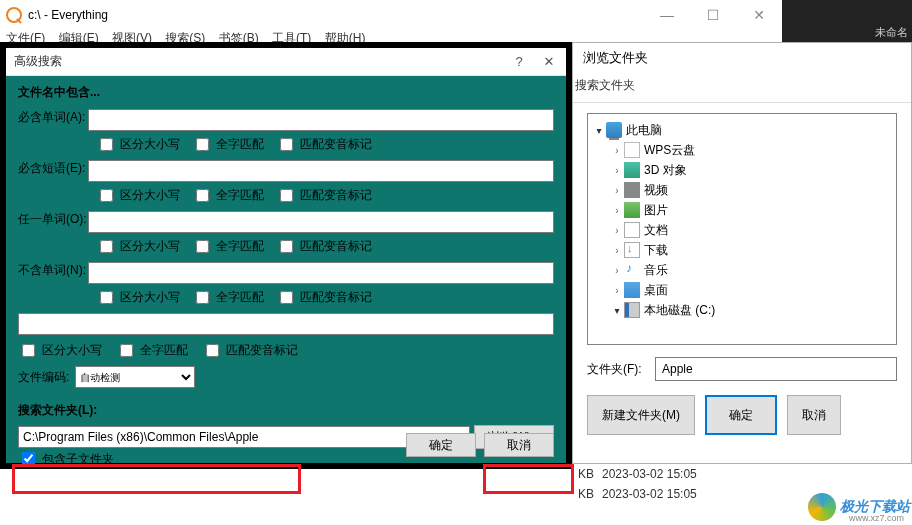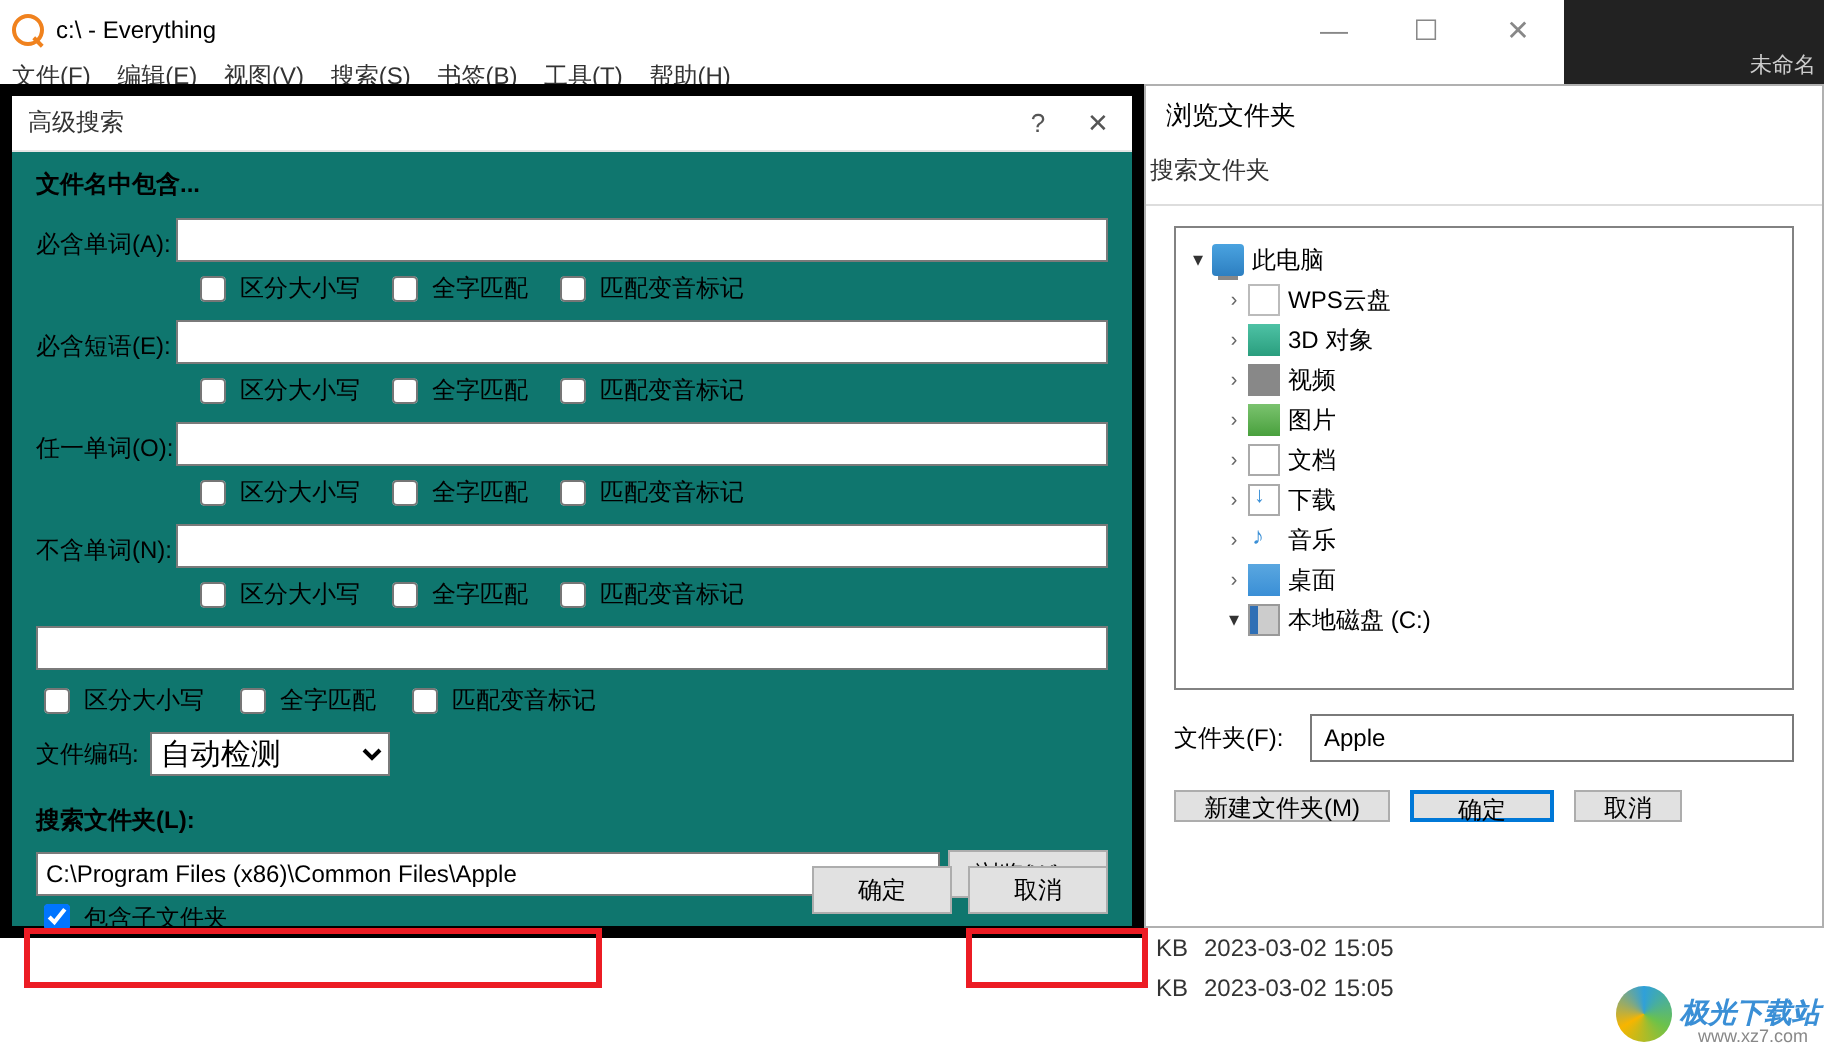--- a/index.html
+++ b/index.html
@@ -21,34 +21,34 @@
 .dark-top { position:absolute; top:0; left:782px; width:130px; height:42px; background:#222; color:#ccc; font-size:11px; display:flex; align-items:flex-end; justify-content:flex-end; padding:2px 4px;}
 
 
 .asdlg { position:absolute; top:42px; left:0; width:572px; height:427px; background:#0f766e; border:6px solid #000000; }
 .asdlg .dlg-tb { height:28px; background:#fff; display:flex; align-items:center; justify-content:space-between; padding:0 2px 0 8px; border-bottom:1px solid #e5e5e5;}
 .asdlg .dlg-tb span{color:#333;font-size:12px;}
 .asdlg .dlg-btns{display:flex;}
 .asdlg .dlg-btns div{width:30px;height:22px;display:flex;align-items:center;justify-content:center;color:#555;font-size:13px;}
 .asdlg .body{ padding:8px 12px 0 12px; }
 .sec-hdr{font-weight:bold;color:#000;font-size:12px;margin:0 0 8px 0;}
-.row{display:flex;align-items:flex-end;margin-bottom:4px;}
+.row{display:flex;align-items:flex-start;margin-bottom:4px;}
 .row .lbl{width:70px;text-align:left;color:#000;font-size:12px;}
 .row input[type=text]{flex:1;height:22px;border:1px solid #7a7a7a;padding:0 4px;font-size:12px;}
 .chkrow{display:flex;align-items:center;margin:2px 0 6px 78px;gap:12px;}
 .chkrow label{display:flex;align-items:center;gap:4px;font-size:12px;}
 .chkrow input{width:13px;height:13px;}
 .content-hdr{display:flex;align-items:center;gap:6px;font-weight:bold;margin:6px 0;}
 .warn{display:inline-block;width:0;height:0;border-left:7px solid transparent;border-right:7px solid transparent;border-bottom:12px solid #fdbf00;position:relative;}
 .warn:after{content:"!";position:absolute;left:-2px;top:1px;font-size:9px;color:#000;}
 .wide-input{width:100%;height:22px;border:1px solid #7a7a7a;margin-bottom:6px;padding:0 4px;font-size:12px;}
 .inline-chk{display:flex;align-items:center;gap:14px;margin-bottom:6px;}
 .inline-chk label{display:flex;align-items:center;gap:4px;font-size:12px;}
 .enc-row{display:flex;align-items:center;gap:6px;margin-bottom:14px;}
-.enc-row select{width:120px;height:22px;border:1px solid #7a7a7a;font-size:15px;background:#fff;}
+.enc-row select{width:120px;height:22px;border:1px solid #7a7a7a;font-size:10px;background:#fff;}
 .search-folder-lbl{font-weight:bold;margin-bottom:6px;}
 .sf-row{display:flex;align-items:center;gap:4px;}
 .sf-row input{flex:1;height:22px;border:1px solid #7a7a7a;padding:0 4px;font-size:12px;}
 .sf-row button{width:80px;height:24px;border:1px solid #adadad;background:#e1e1e1;font-size:12px;}
 .red-box{border:3px solid #ec1c24 !important; position:absolute;}
 .rb1{left:6px;top:416px;width:289px;height:30px;pointer-events:none;}
 .rb2{left:477px;top:416px;width:91px;height:30px;pointer-events:none;}
 .subf{display:flex;align-items:flex-end;gap:4px;margin-top:0;}
 .subf input{width:13px;height:13px;}
 .dlg-foot{position:absolute;bottom:6px;right:12px;display:flex;gap:8px;}
@@ -76,21 +76,21 @@
 .ico-music{background:#fff;}
 .ico-music:after{content:"♪";color:#3a8fd6;font-size:12px;position:absolute;left:2px;top:-1px;}
 .ico-desk{background:linear-gradient(#5aa7e0,#3a8fd6);}
 .ico-disk{background:#ccc;border:1px solid #999;}
 .ico-disk:before{content:"";position:absolute;left:0;top:0;width:4px;height:14px;background:#2f6fb5;}
 .ind0{padding-left:2px;} .ind1{padding-left:20px;}
 .folder-row{display:flex;align-items:center;margin:12px 14px 0;gap:8px;}
 .folder-row .lbl{font-size:12px;width:60px;}
 .folder-row input{flex:1;height:24px;border:1px solid #7a7a7a;padding:0 6px;font-size:12px;}
 .bf-foot{display:flex;gap:10px;margin:14px 14px 0;justify-content:flex-start;}
-.bf-foot button{height:16px;border:1px solid #adadad;background:#e1e1e1;font-size:12px;padding:0 14px;}
+.bf-foot button{height:40px;border:1px solid #adadad;background:#e1e1e1;font-size:12px;padding:0 14px;}
 .bf-foot button.primary{border:2px solid #0078d7;padding:0 22px;}
 
 
 .file-rows{position:absolute;left:572px;top:464px;width:340px;}
 .file-rows .fr{display:flex;font-size:12px;color:#333;height:20px;align-items:center;}
 .file-rows .fr .c1{width:30px;padding-left:6px;}
 .file-rows .fr .c2{flex:1;}
 
 
 .wm{position:absolute;right:2px;bottom:4px;display:flex;align-items:center;gap:4px;text-align:right;}

